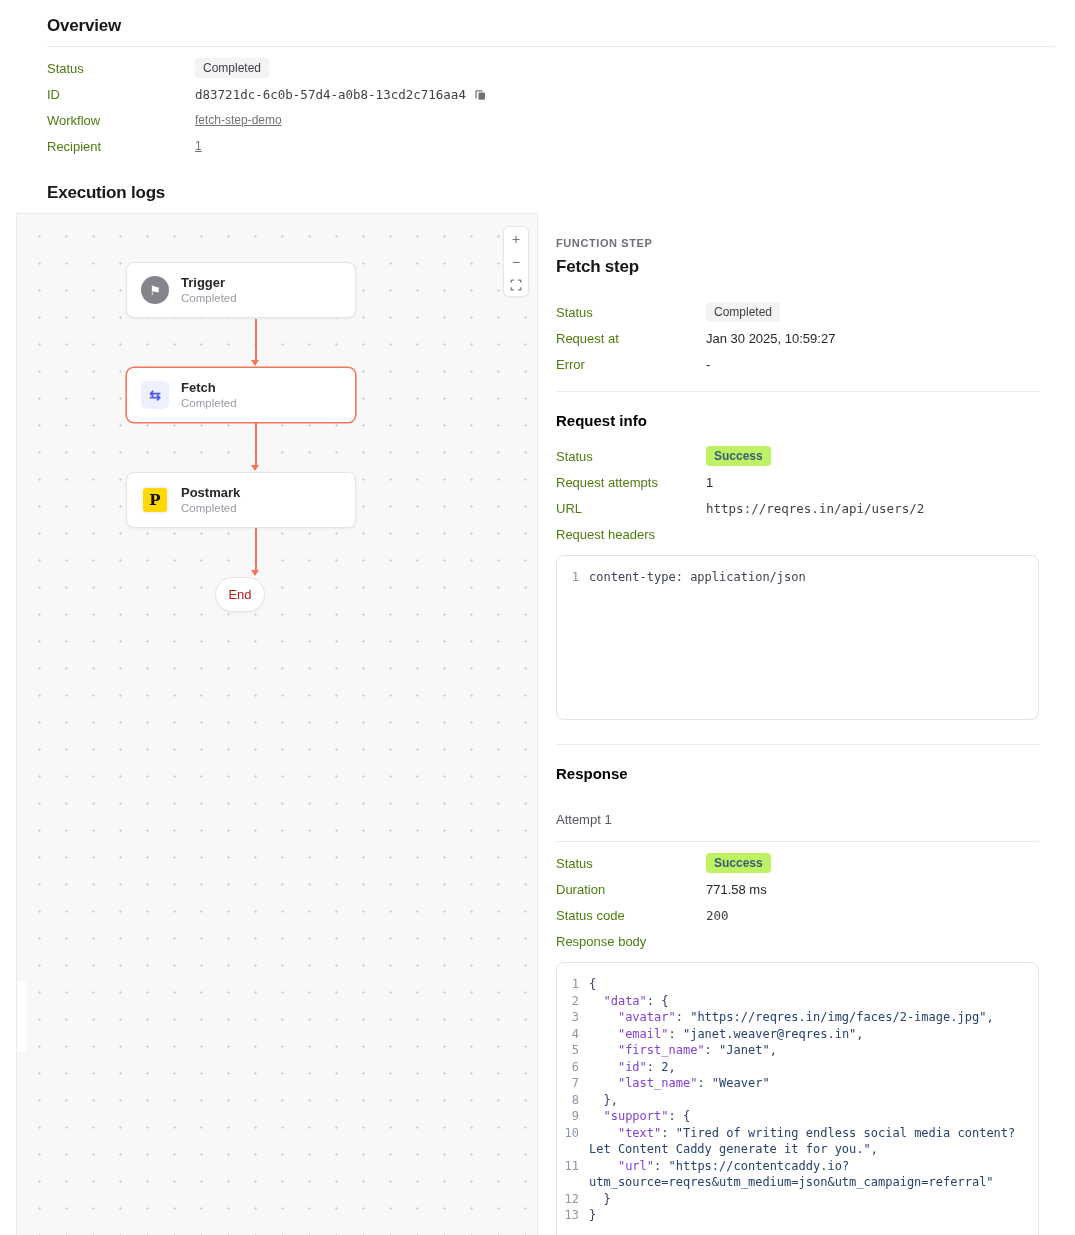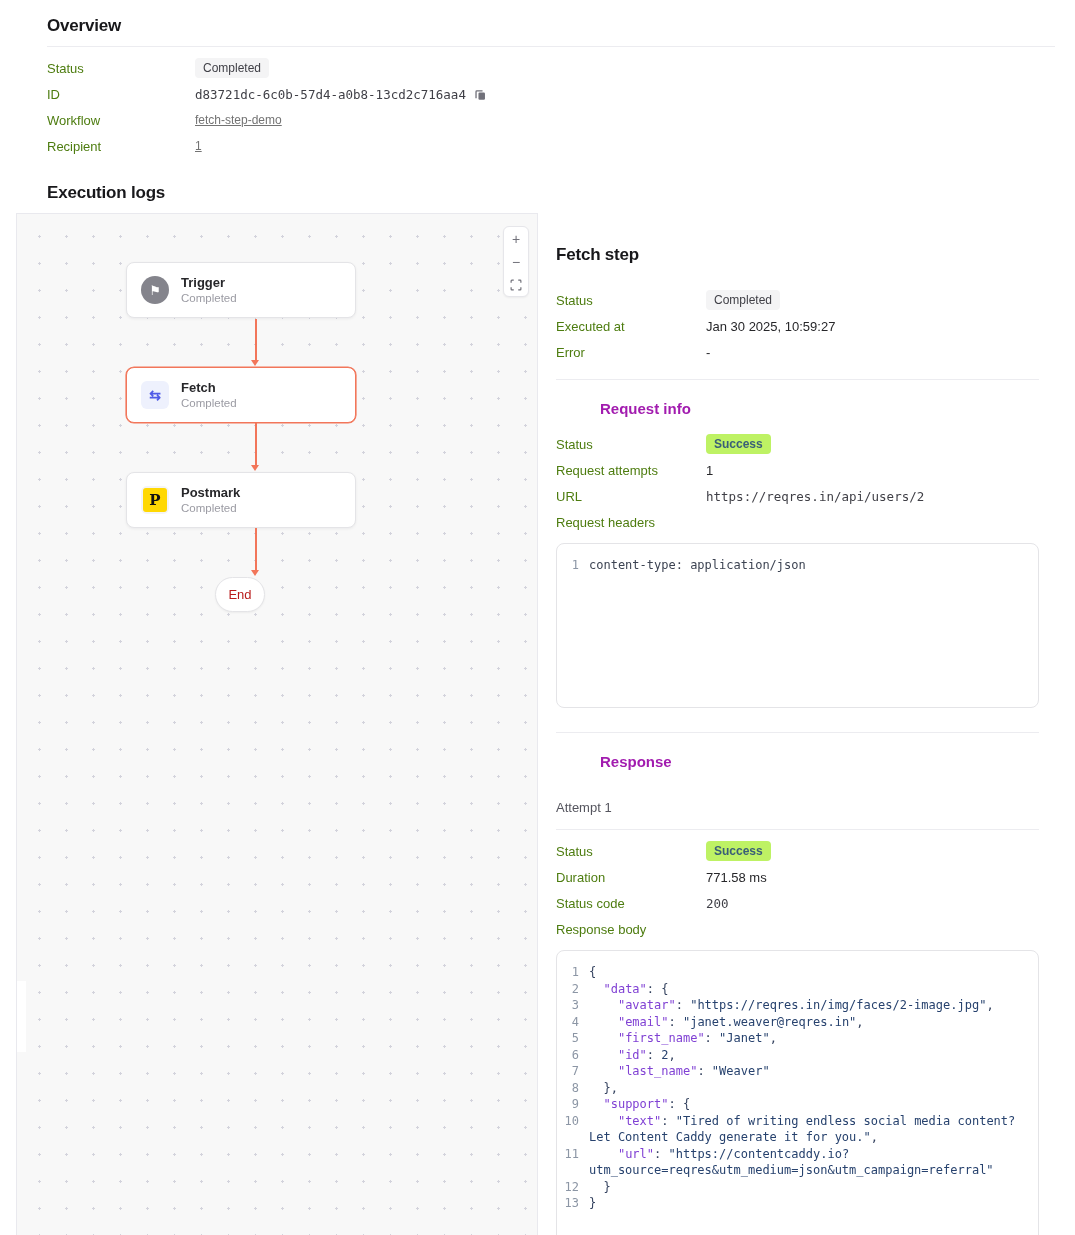--- a/index.html
+++ b/index.html
@@ -74,21 +74,21 @@
     box-shadow:0 1px 2px rgba(24,24,27,0.05); overflow:hidden;
   }
   .canvas-controls .icon-btn { height:23px; color:#71717a; font-size:14px; }
   .canvas-left-overlay { position:absolute; left:-1px; top:767px; width:10px; height:71px; background:#fff; }
 
   
   .panel { flex:1; padding:24px 20px 0 0; min-width:0; }
   .eyebrow { font-size:11px; font-weight:700; letter-spacing:0.6px; color:#6f6f78; }
   .panel-title { font-size:17px; font-weight:700; margin-top:8px; letter-spacing:-0.2px; }
   .panel .kv-label { width:150px; }
-  .section-h { font-size:15px; font-weight:700; color:#a21caf;margin-left:44px; }
+  .section-h { font-size:15px; font-weight:700; color:#000000; }
   .attempt { font-size:13px; color:#55555e; }
 
   
   .codebox {
     border:1px solid #e4e4e7; border-radius:8px; background:#fff;
     padding:13px 12px 12px 0; overflow:hidden;
     font-family:"DejaVu Sans Mono", monospace; font-size:12px; line-height:16.5px; color:#33415e;
   }
   .codebox.hdrs { height:165px; }
   .codebox.respbody { height:600px; }
@@ -200,31 +200,32 @@
             <path d="M14.5 11v2.5a1 1 0 0 1 -1 1h-2.5"></path>
             <path d="M5 14.5h-2.5a1 1 0 0 1 -1 -1v-2.5"></path>
           </svg>
         </div>
       </div>
 
       <div class="canvas-left-overlay"></div>
     </div>
 
     <div class="panel">
+      <div class="eyebrow">FUNCTION STEP</div>
       <div class="panel-title">Fetch step</div>
 
       <div style="margin-top:22px;">
         <div class="kv-row">
           <div class="kv-label">Status</div>
           <div class="kv-value">
               <span class="badge badge-gray">Completed</span>
             </div>
         </div>
         <div class="kv-row">
-          <div class="kv-label">Executed at</div>
+          <div class="kv-label">Request at</div>
           <div class="kv-value">Jan 30 2025, 10:59:27</div>
         </div>
         <div class="kv-row">
           <div class="kv-label">Error</div>
           <div class="kv-value">-</div>
         </div>
       </div>
 
       <div class="divider" style="margin-top:14px;"></div>
 

